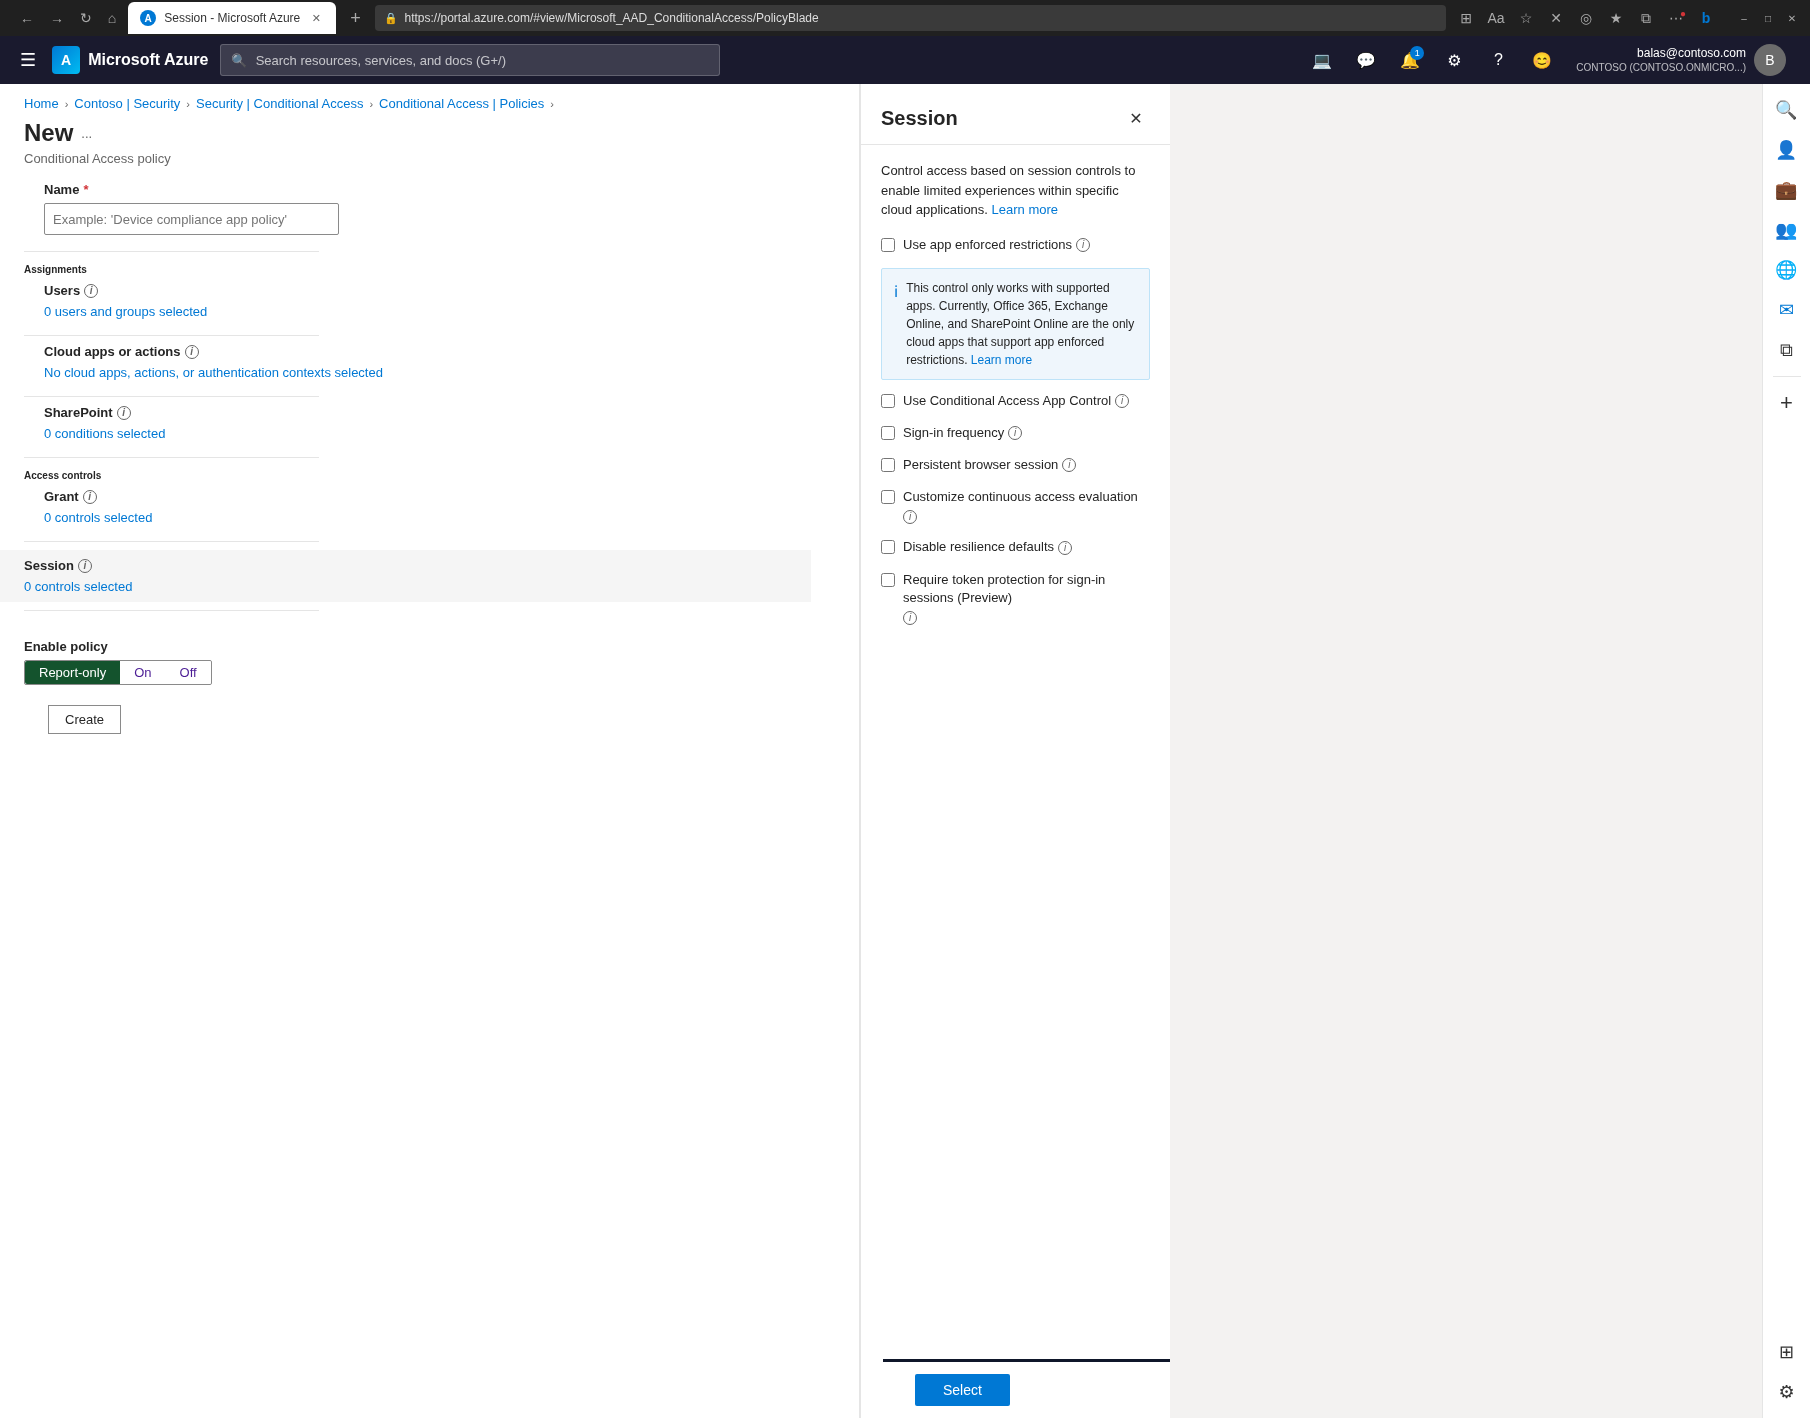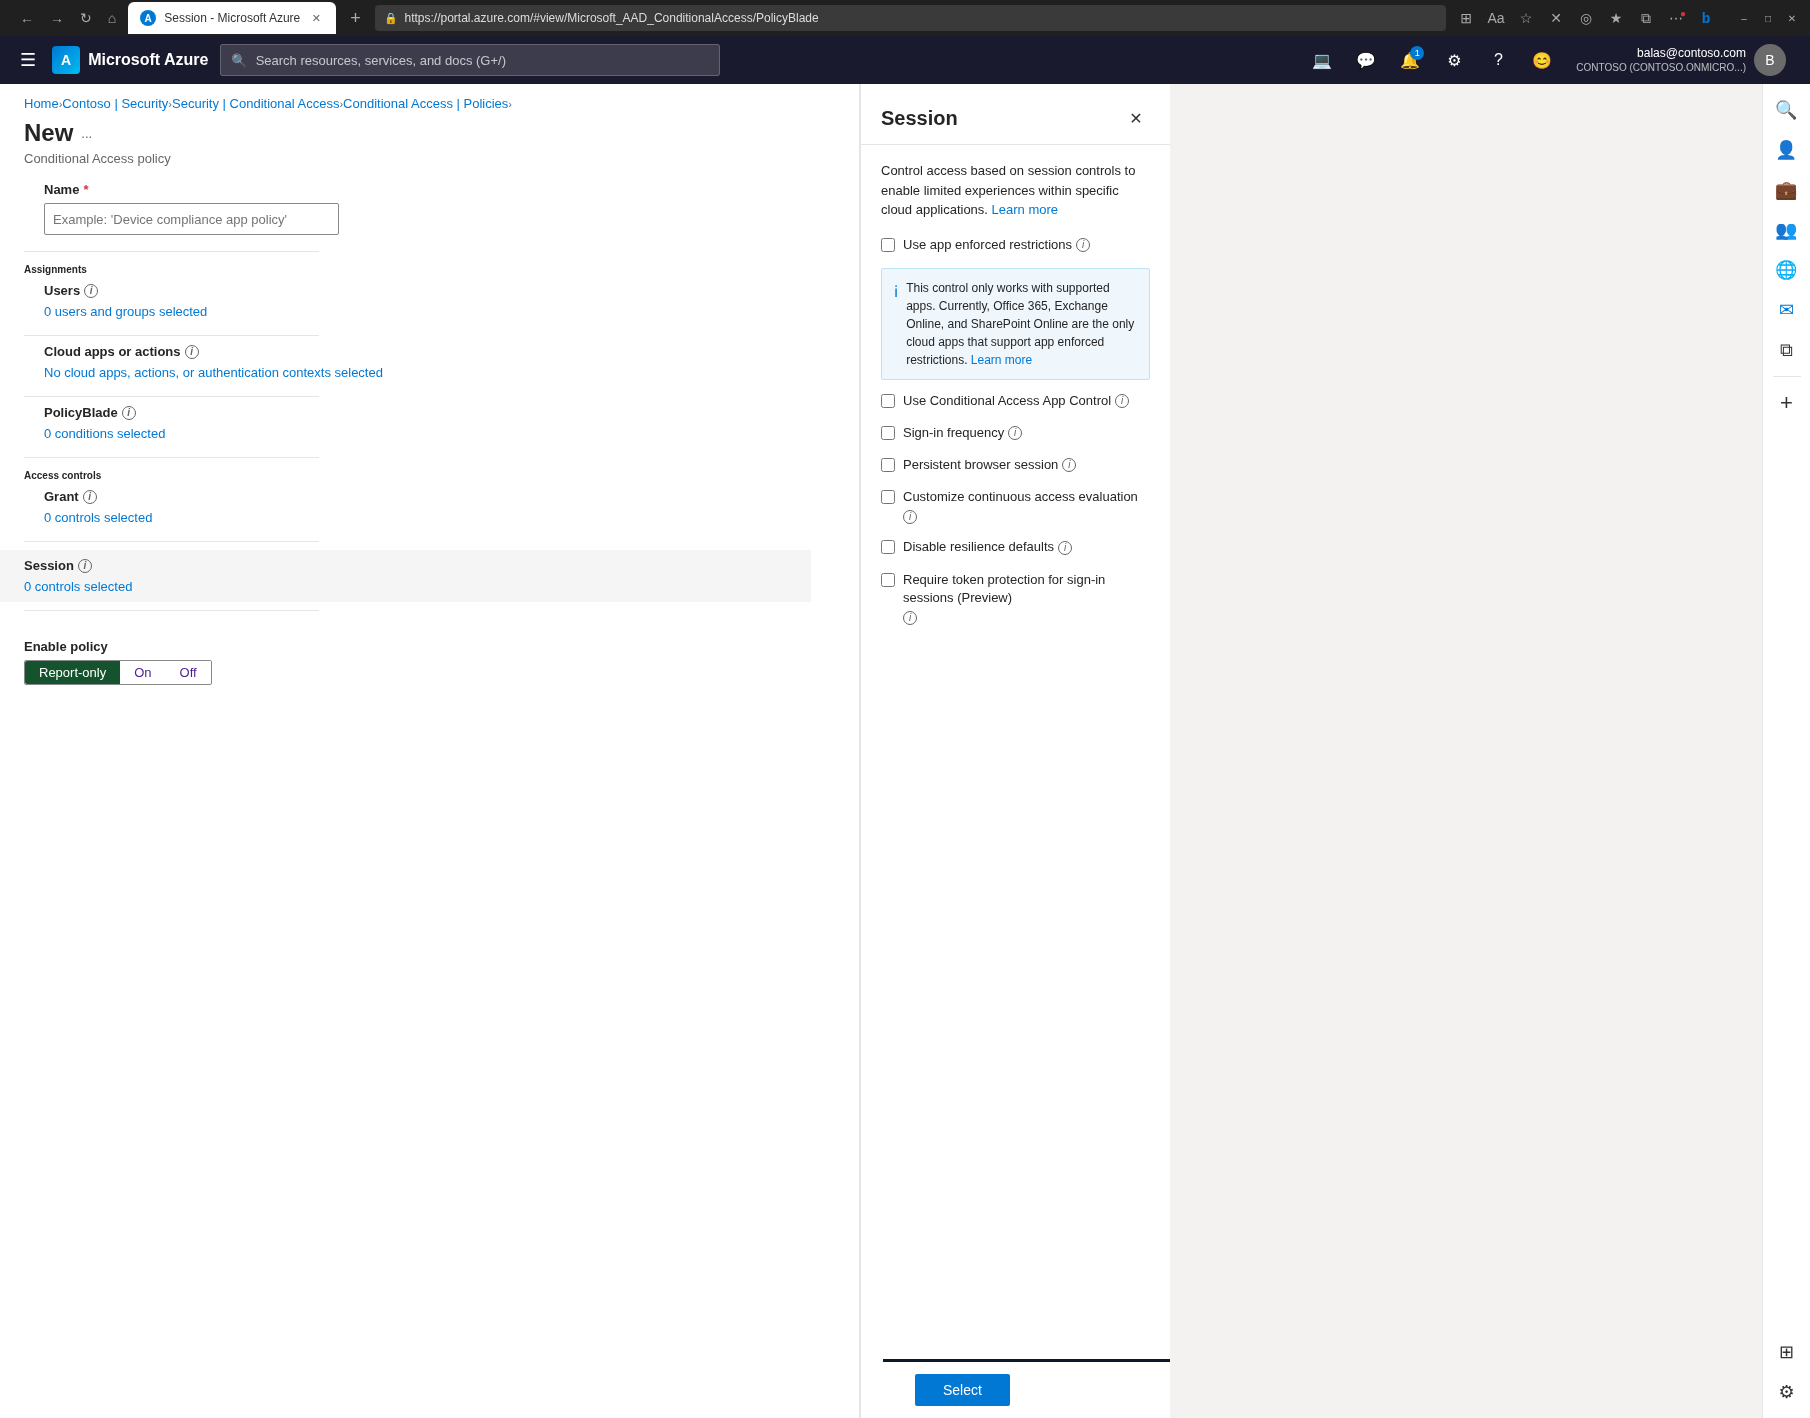--- a/index.html
+++ b/index.html
@@ -164,21 +164,21 @@
       background: white;
       overflow-y: auto;
       padding: 0;
       border-right: 1px solid #e5e5e5;
       max-width: 860px;
     }
 
     
     .breadcrumb {
       padding: 12px 24px 8px;
-      display: flex; align-items: center; 
+      display: flex; align-items: center; gap: 6px;
       font-size: 13px;
     }
     .breadcrumb a, .breadcrumb .bc-link {
       color: #0078d4; text-decoration: none; cursor: pointer;
     }
     .breadcrumb .bc-sep { color: #666; font-size: 11px; }
 
     
     .page-header {
       padding: 0 24px 16px;
@@ -473,21 +473,21 @@
           <span class="info-icon">i</span>
         </div>
         <div class="link-row">
           <a class="azure-link">No cloud apps, actions, or authentication contexts selected</a>
         </div>
       </div>
       <hr class="section-divider">
 
       <div class="field-group">
         <div class="field-label">
-          <span>PolicyBlade</span>
+          <span>SharePoint</span>
           <span class="info-icon">i</span>
         </div>
         <div class="link-row">
           <a class="azure-link">0 conditions selected</a>
         </div>
       </div>
       <hr class="section-divider">
 
       <div class="section-title">Access controls</div>
 
@@ -516,20 +516,23 @@
 
     <div class="enable-policy-section">
       <div class="field-label">Enable policy</div>
       <div class="toggle-group">
         <button class="toggle-option active">Report-only</button>
         <button class="toggle-option">On</button>
         <button class="toggle-option">Off</button>
       </div>
     </div>
 
+    <div style="padding: 0 24px 20px;">
+      <button class="create-btn">Create</button>
+    </div>
 
   </div>
 
   <div class="session-panel">
     <div class="session-header">
       <span class="session-title">Session</span>
       <div class="session-close-btn">✕</div>
     </div>
 
     <div class="session-body">

